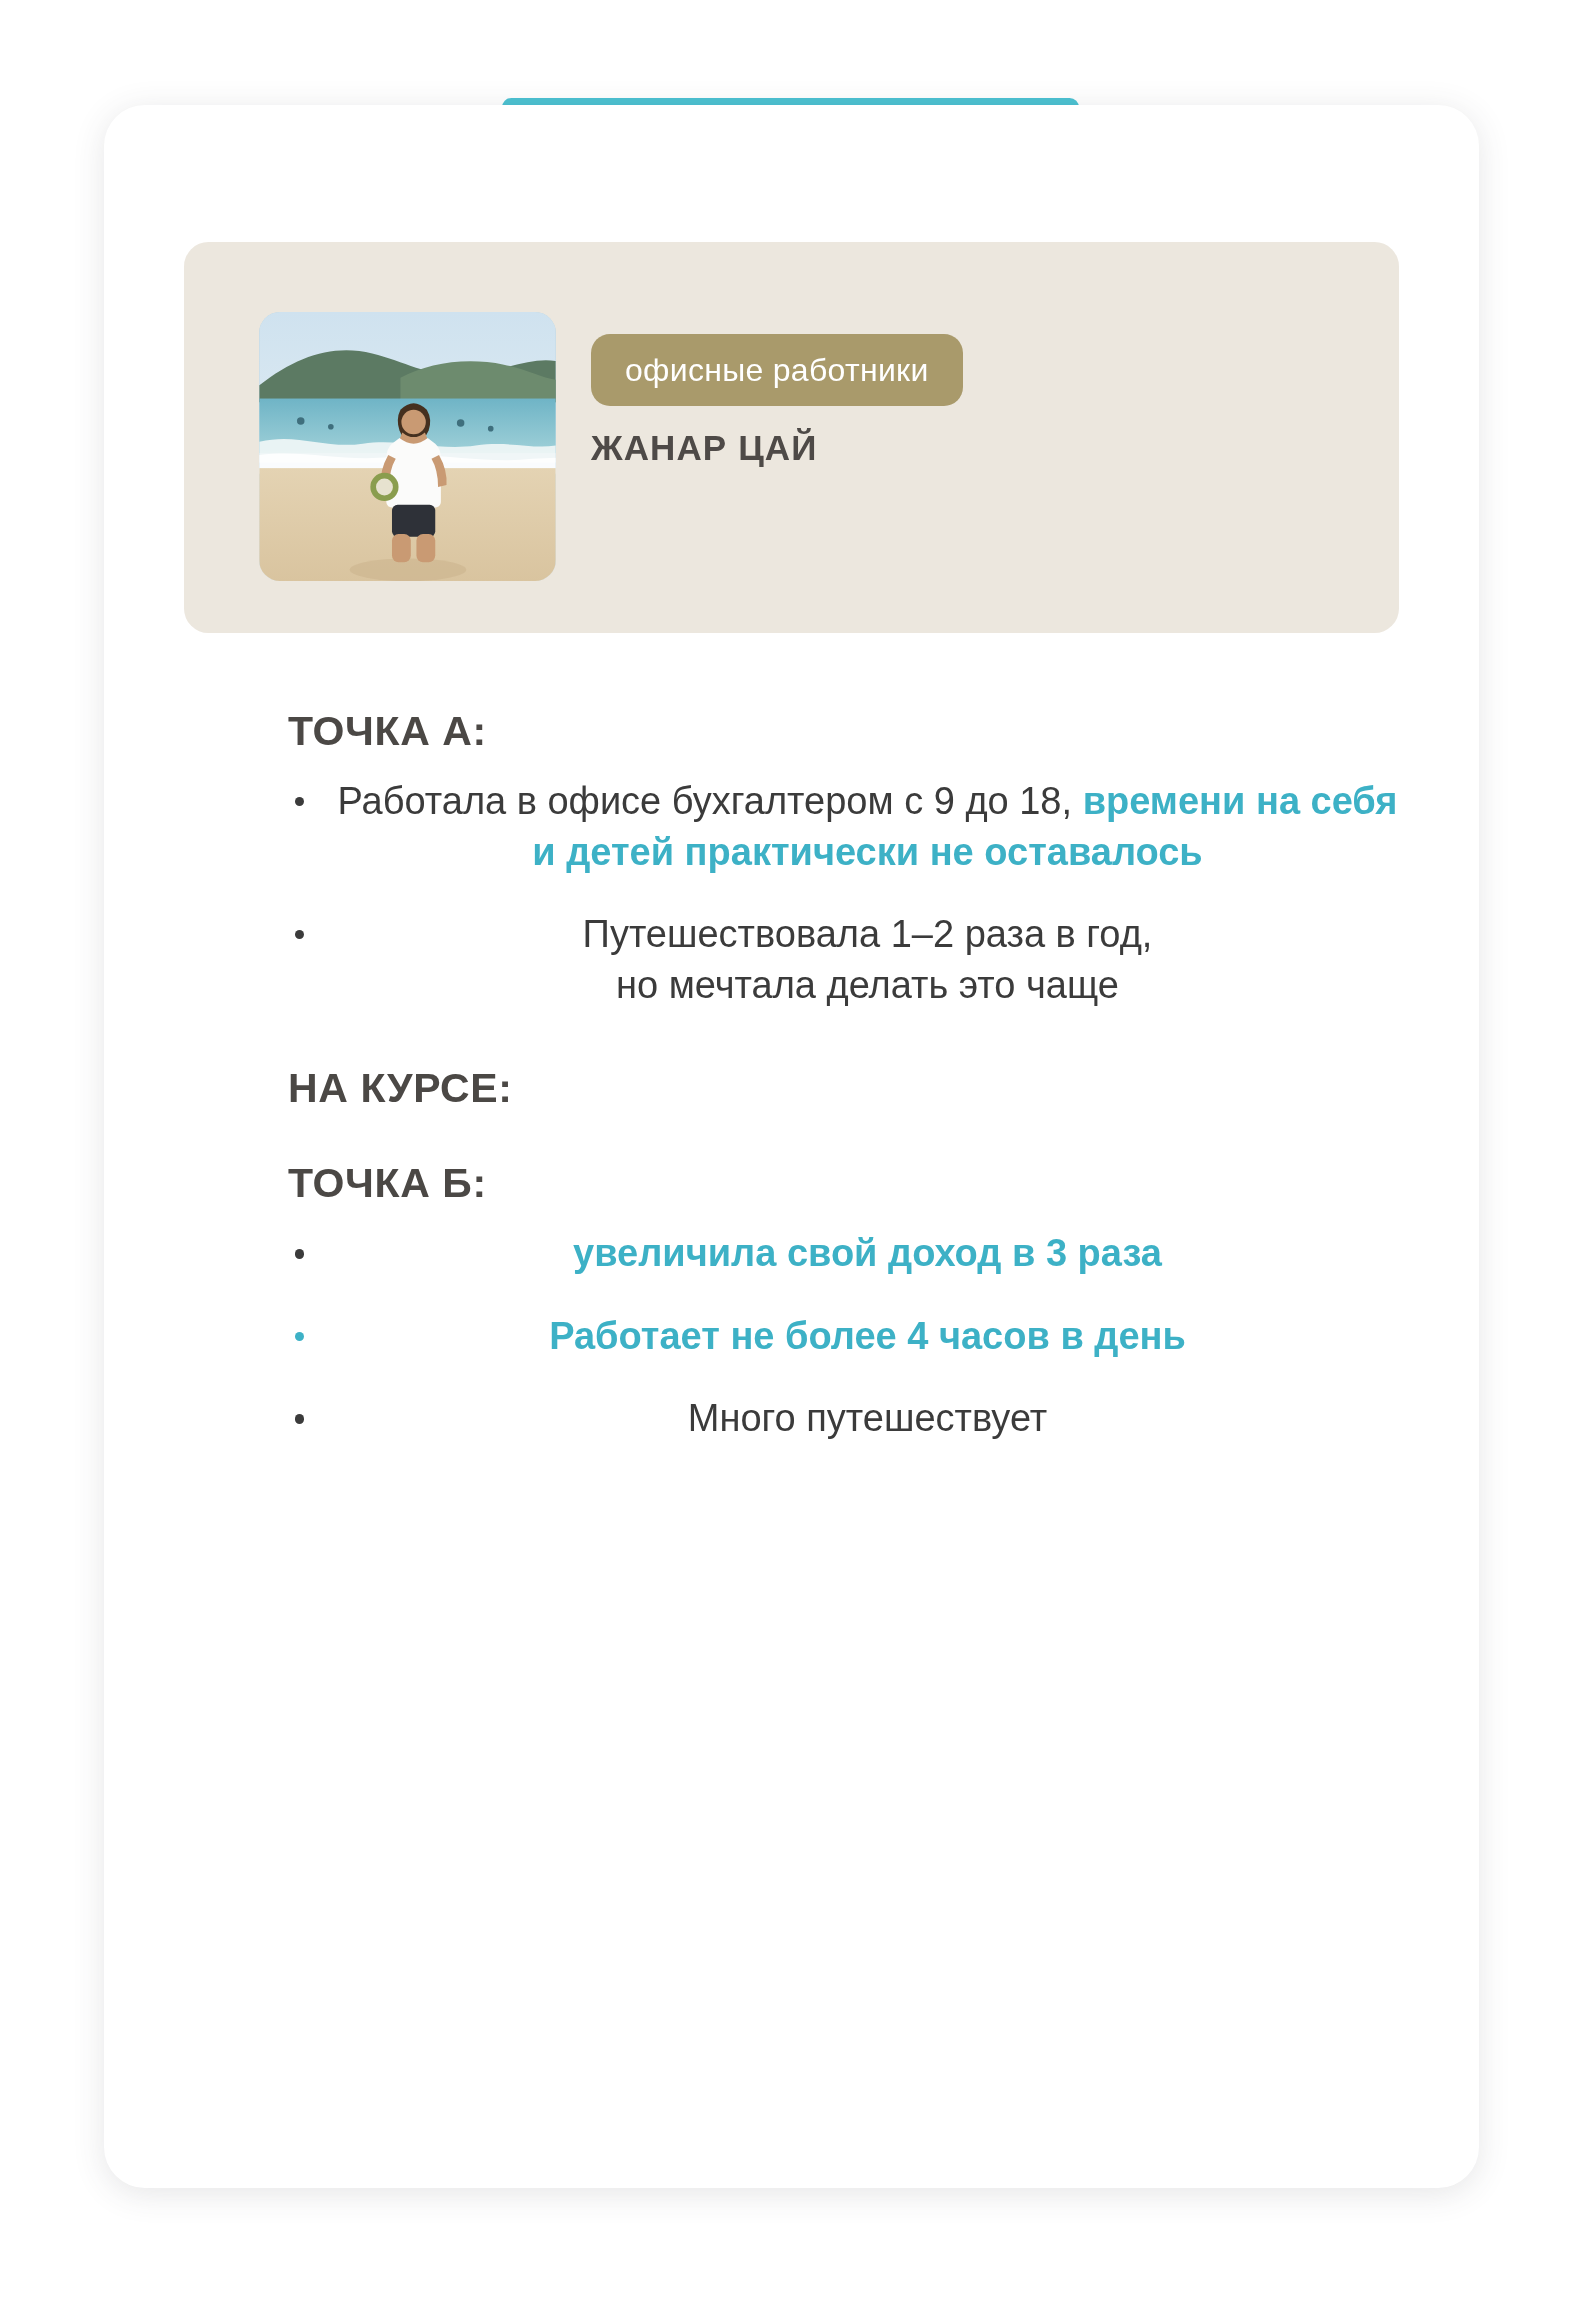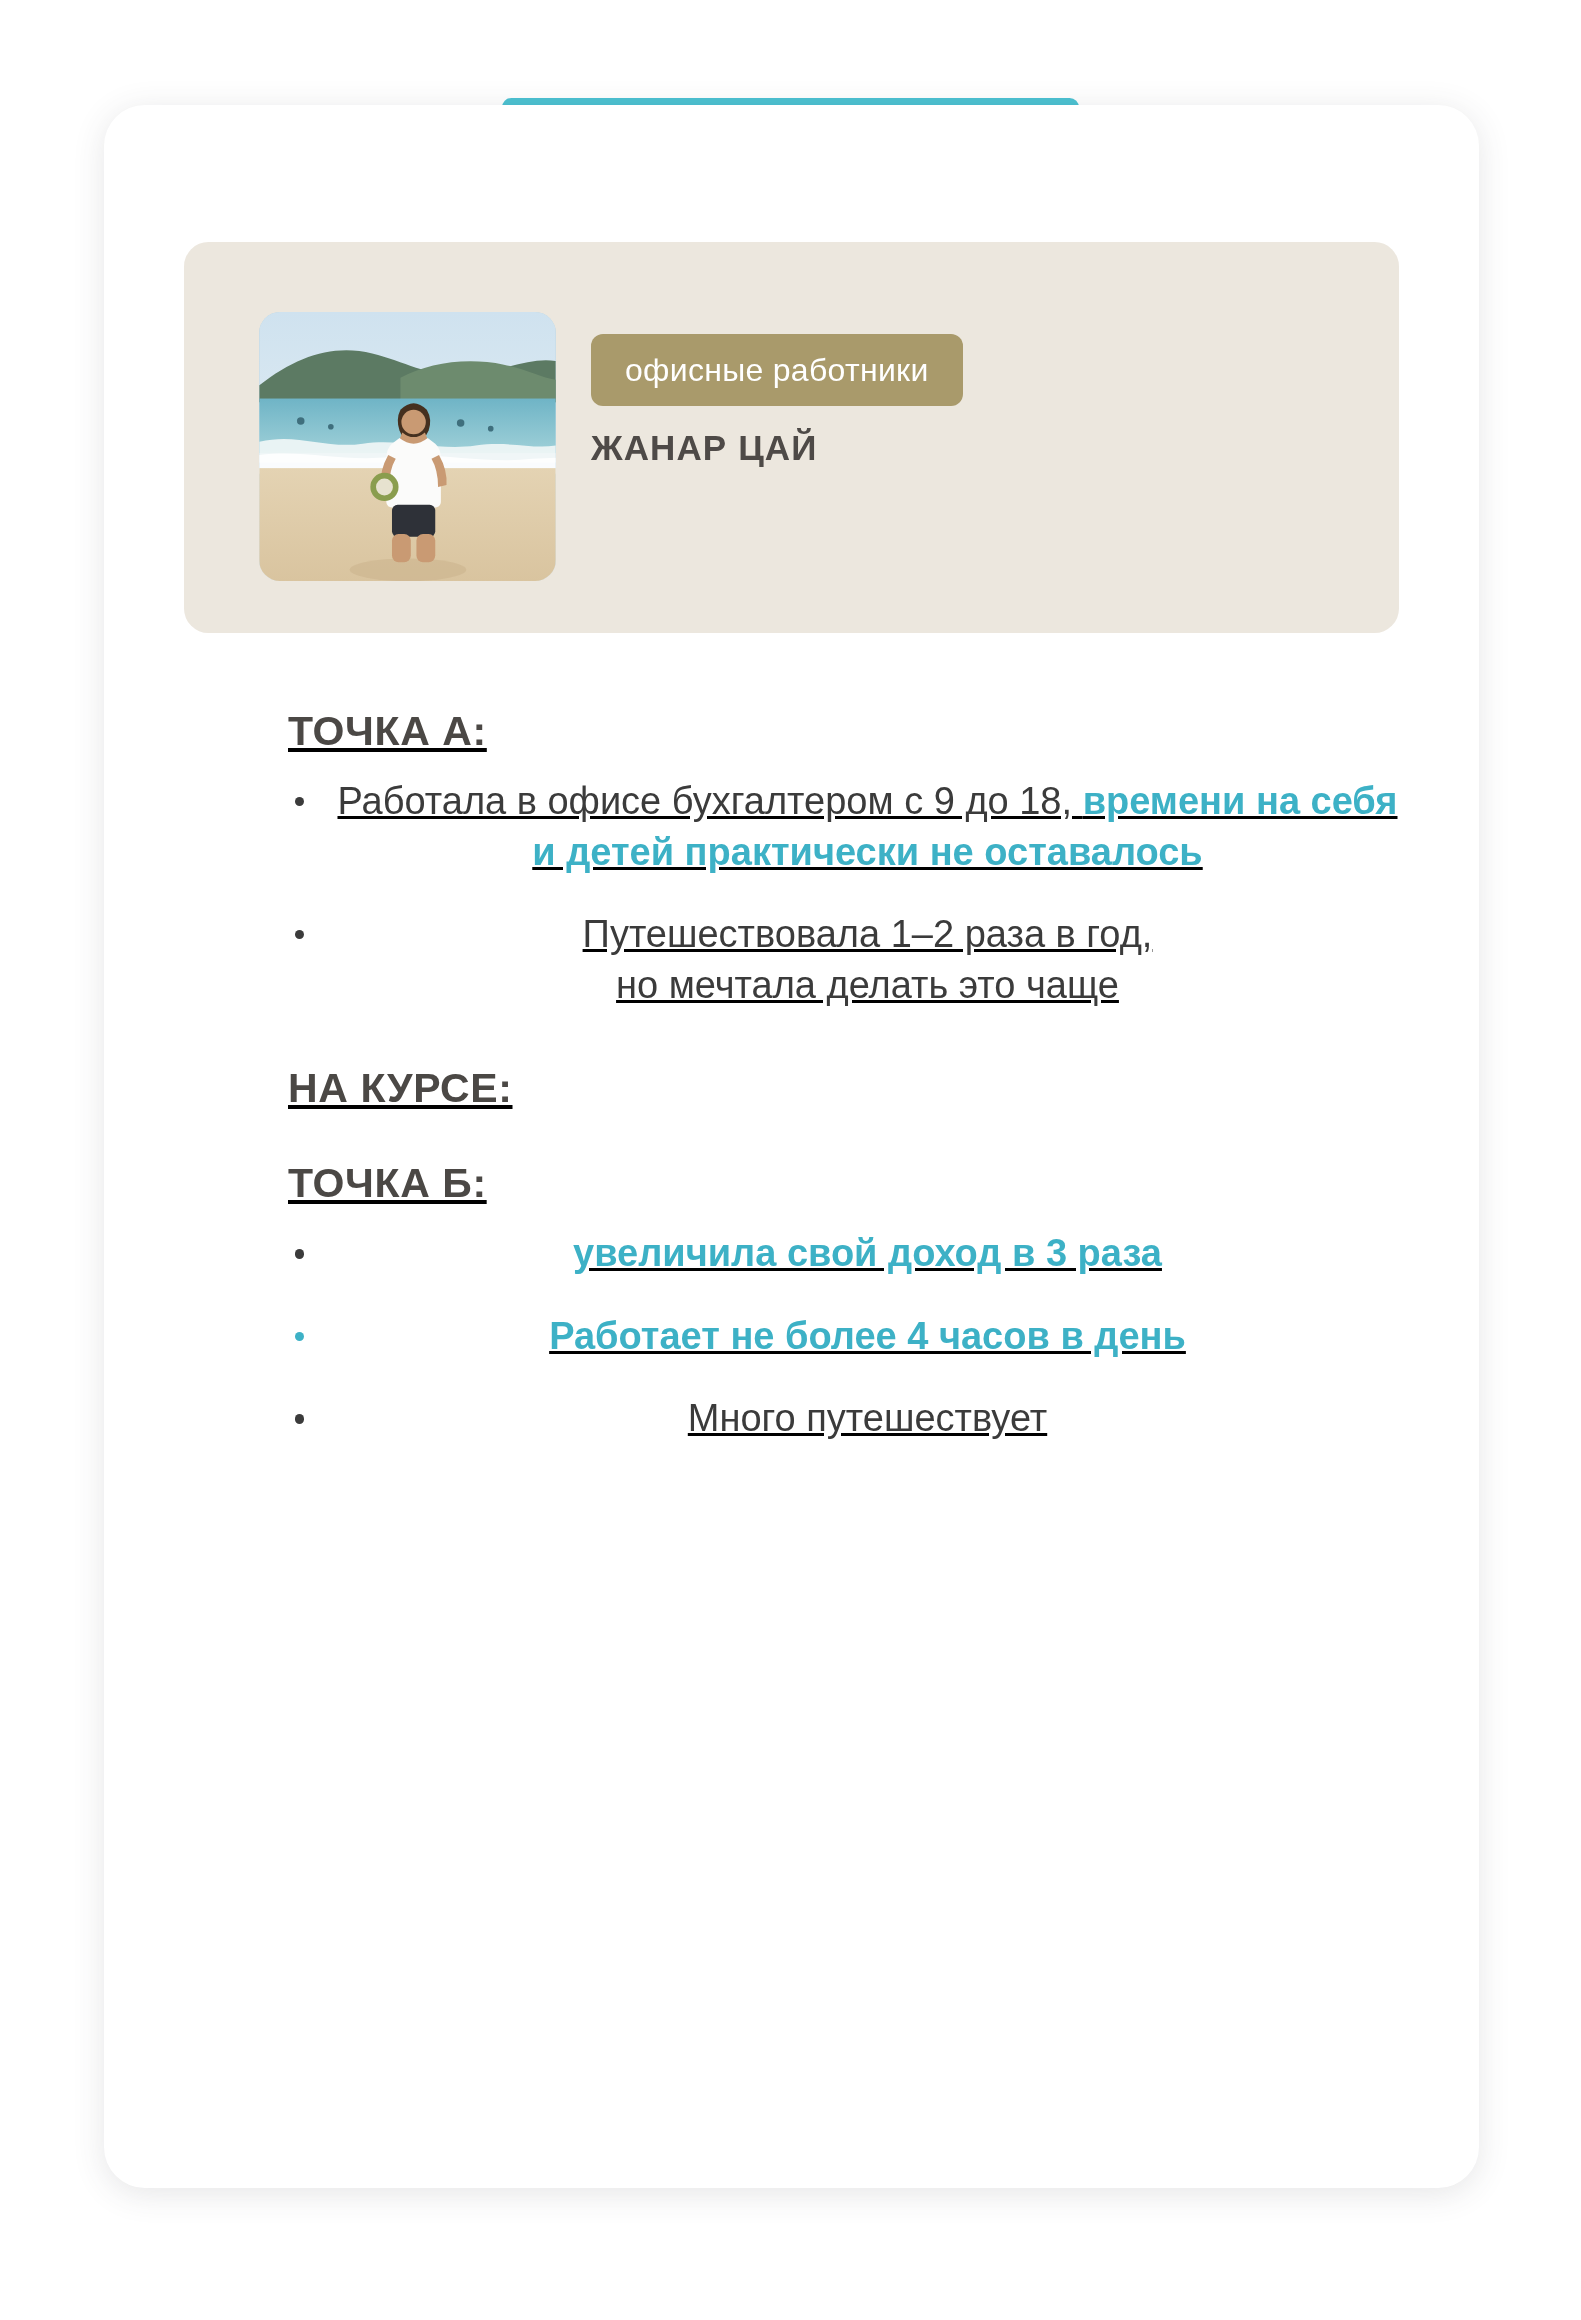--- a/index.html
+++ b/index.html
@@ -69,21 +69,21 @@
 
   .tag {
     position: absolute;
     left: 407px;
     top: 92px;
     height: 72px;
     padding: 0 34px;
     display: flex;
     align-items: center;
     background: #a99a6b;
-    border-radius: 12px;
+    border-radius: 19px;
     color: #ffffff;
     font-size: 32px;
     letter-spacing: 0.3px;
     white-space: nowrap;
   }
 
   .person-name {
     position: absolute;
     left: 407px;
     top: 186px;
@@ -95,21 +95,21 @@
   }
 
   
   .sections {
     position: absolute;
     left: 80px;
     top: 603px;
     width: 1224px;
   }
 
-  .section { margin-bottom: 15px; text-decoration: underline; }
+  .section { margin-bottom: 15px; }
 
   .section-title {
     font-size: 41px;
     font-weight: bold;
     color: #4b4845;
     letter-spacing: 0.6px;
     margin: 0 0 21px 104px;
   }
   .section.second .section-title { margin-top: 55px; }
   .section.third .section-title { margin-top: 48px; }

